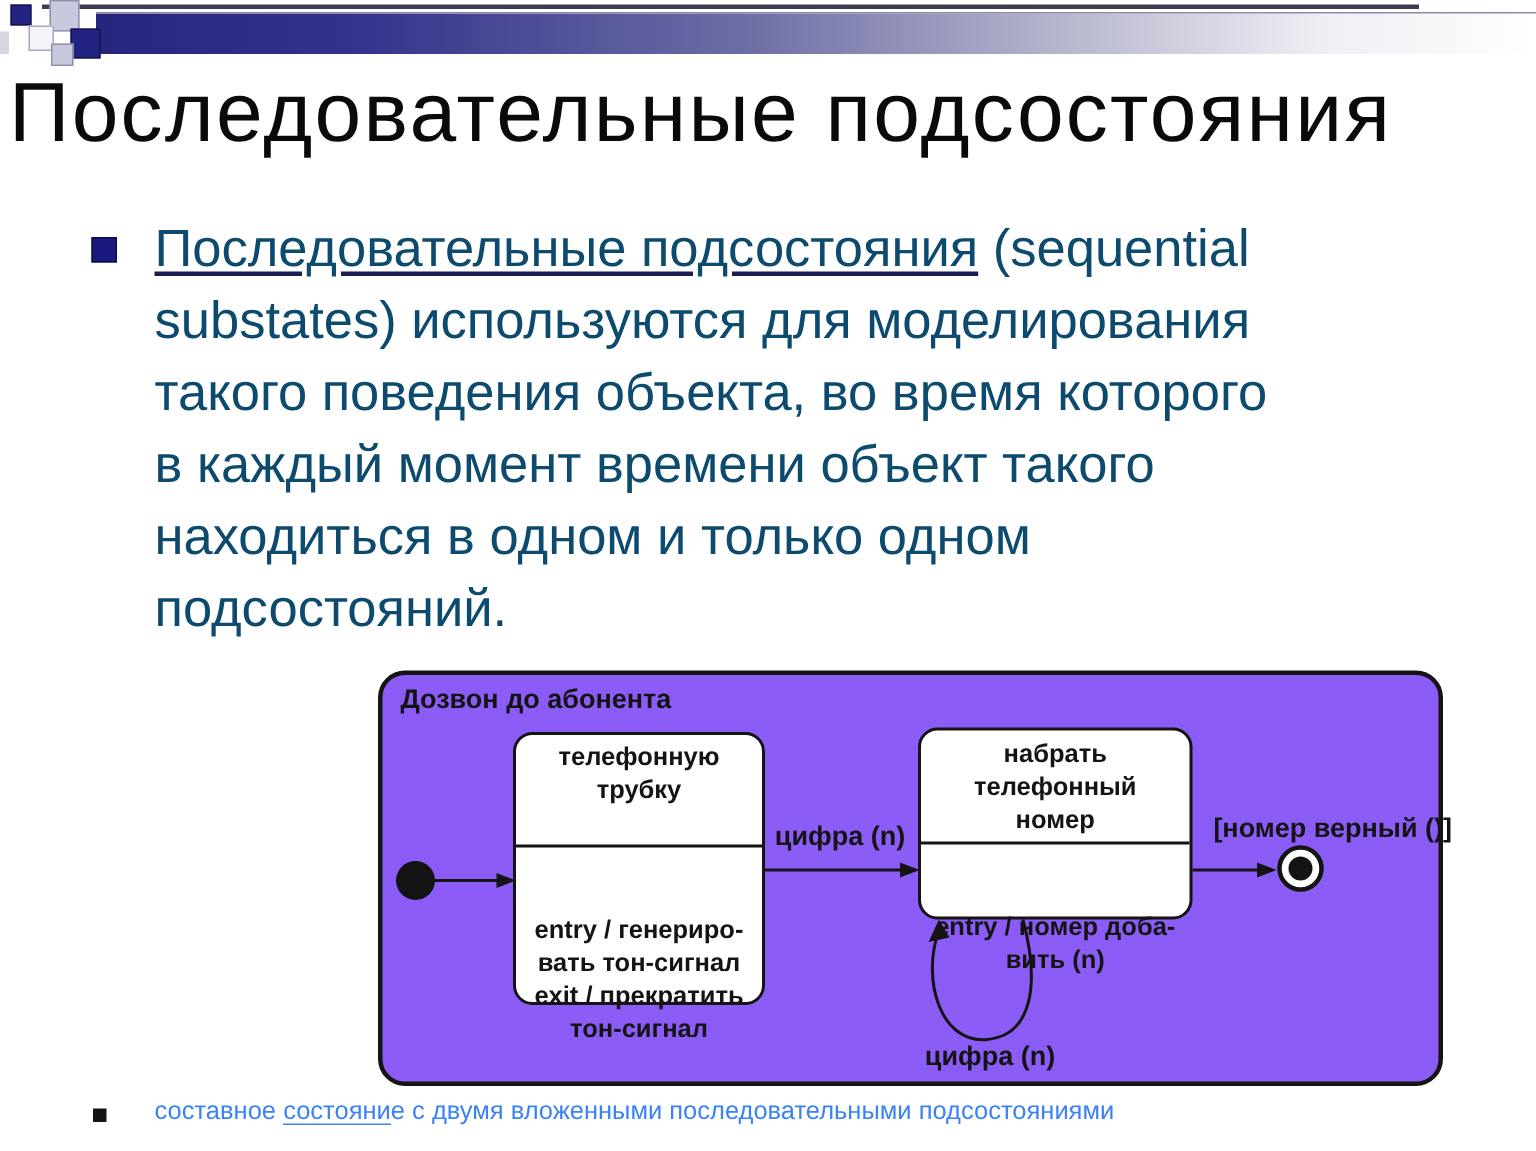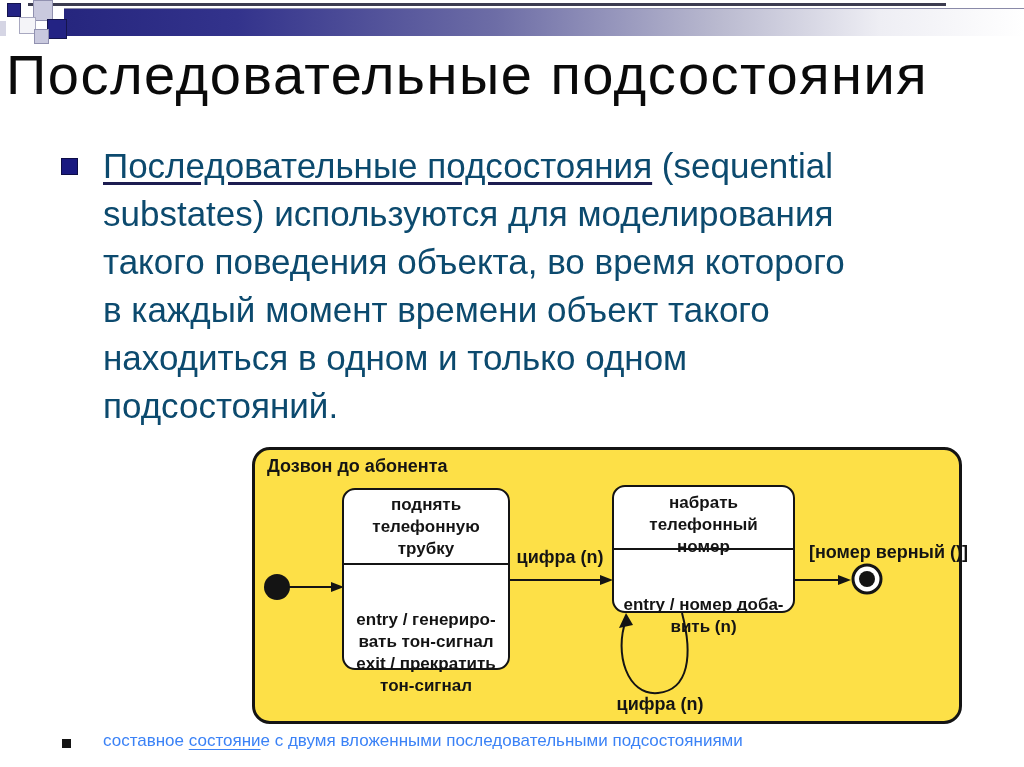--- a/index.html
+++ b/index.html
@@ -32,39 +32,39 @@
   
   .bullet-sq{position:absolute;left:61px;top:158px;width:15px;height:15px;background:#191980;border:1px solid #0d0d46;}
   .body-text{
     position:absolute;left:103px;top:142px;width:880px;
     font-size:35px;line-height:48px;color:#0c4a6e;
   }
   .body-text .u{text-decoration:underline;text-decoration-color:#1c1c50;text-underline-offset:4px;}
   
   .diagram{
     position:absolute;left:252px;top:447px;width:704px;height:271px;
-    border:3px solid #141414;border-radius:18px;background:#fde047;
+    border:3px solid #141414;border-radius:18px;background:#8b5cf6;
   }
   .diagram svg{position:absolute;left:0;top:0;width:704px;height:271px;}
   .dg-label{
     position:absolute;font-size:18px;font-weight:bold;color:#141414;white-space:nowrap;
   }
   .composite-label{left:12px;top:6px;}
   .t-label1{left:250px;top:97px;width:110px;text-align:center;}
   .guard-label{left:543px;top:77px;width:170px;text-align:right;margin-top:15px;}
   .loop-label{left:345px;top:244px;width:120px;text-align:center;}
   .state{
     position:absolute;box-sizing:border-box;background:#fff;
     border:2px solid #141414;border-radius:13px;
     font-size:17px;font-weight:bold;text-align:center;color:#141414;
   }
   .state1{left:87px;top:38px;width:168px;height:182px;}
   .state2{left:357px;top:35px;width:183px;height:128px;}
   .state .title{box-sizing:border-box;border-bottom:2px solid #141414;height:75px;padding-top:4px;line-height:22px;}
-  .state2 .title{height:63px;padding-top:5px;text-align:center;}
+  .state2 .title{height:76px;padding-top:5px;text-align:center;}
   .state .compartment{padding-top:4px;line-height:22px;margin-top:40px;}
   
   .caption-sq{position:absolute;left:62px;top:739px;width:9px;height:9px;background:#141414;}
   .caption-text{
     position:absolute;left:103px;top:731px;width:880px;
     font-size:17px;color:#3b82f6;white-space:nowrap;
   }
   .caption-text .u{text-decoration:underline;text-underline-offset:3px;}
 </style>
 </head>
@@ -112,21 +112,20 @@
     <polygon points="371,163 364,178 378,175" fill="#141414"></polygon>
   </svg>
 
   <div class="dg-label composite-label">Дозвон до абонента</div>
   <div class="dg-label t-label1">цифра (n)</div>
   <div class="dg-label guard-label">[номер верный ()]</div>
   <div class="dg-label loop-label">цифра (n)</div>
 
   <div class="state state1">
     <div class="title">
-      <div>поднять</div>
       <div>телефонную</div>
       <div>трубку</div>
     </div>
     <div class="compartment">
       <div>entry / генериро-</div>
       <div>вать тон-сигнал</div>
       <div>exit / прекратить</div>
       <div>тон-сигнал</div>
     </div>
   </div>

